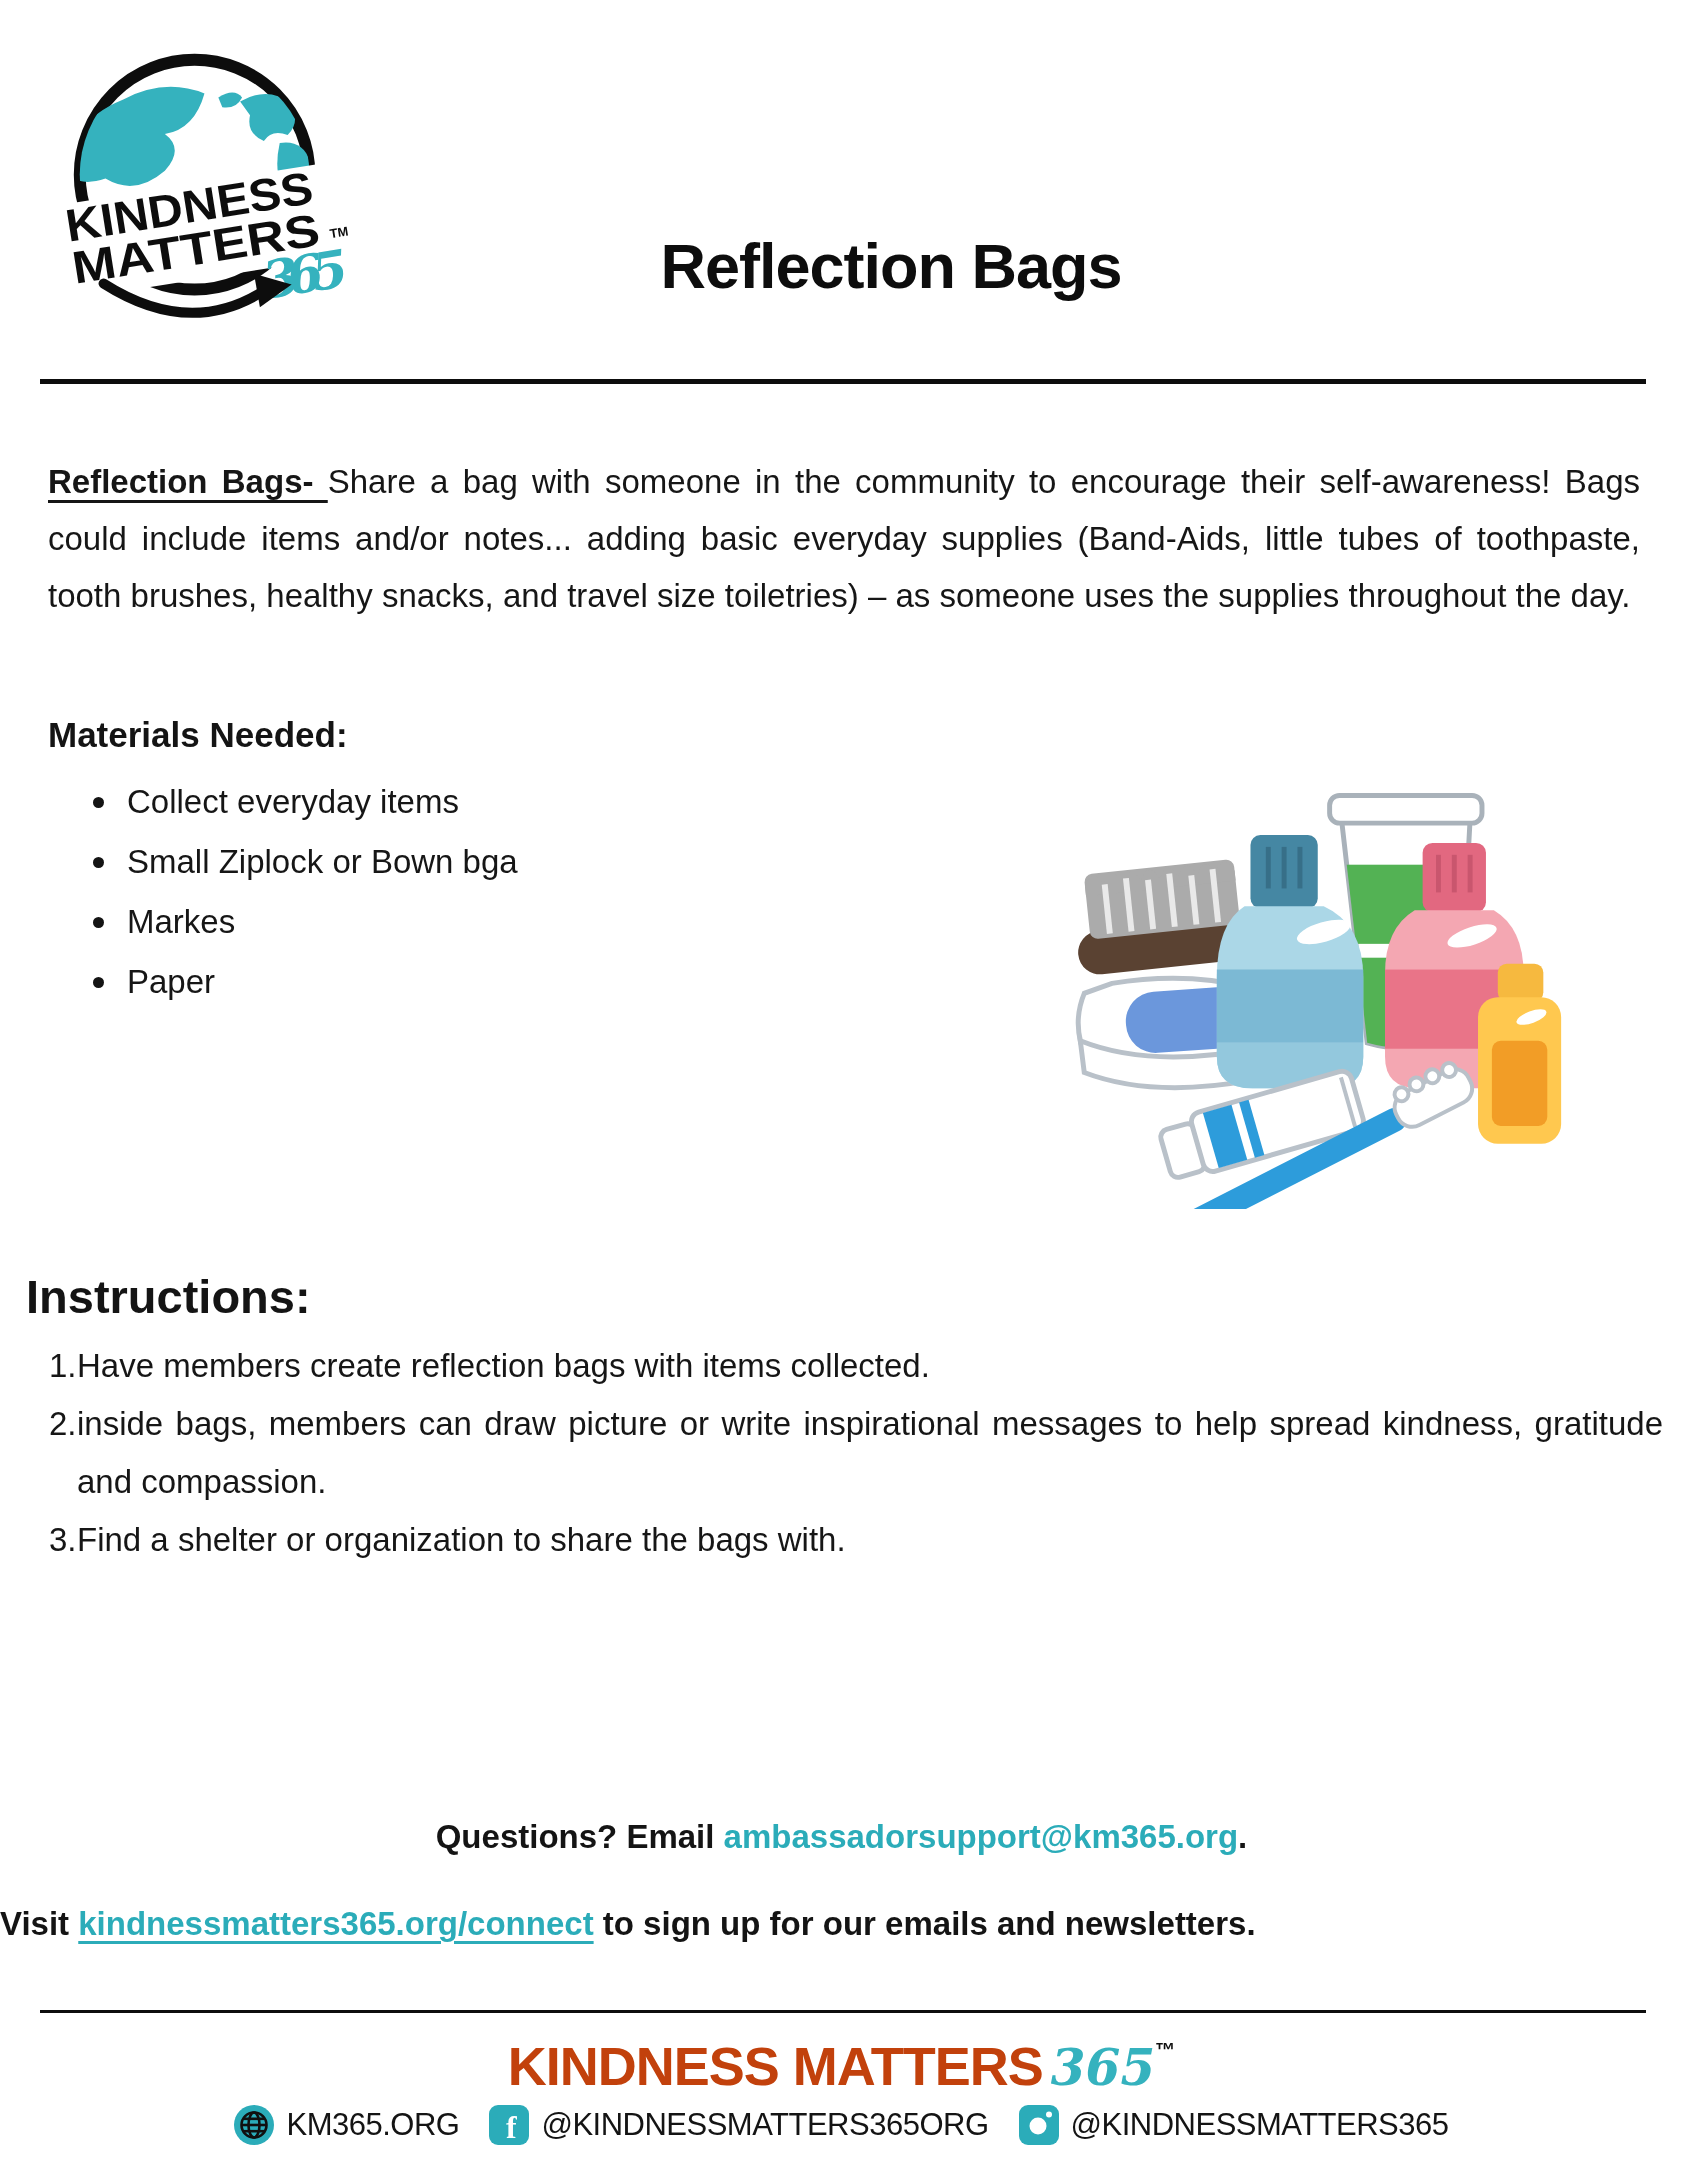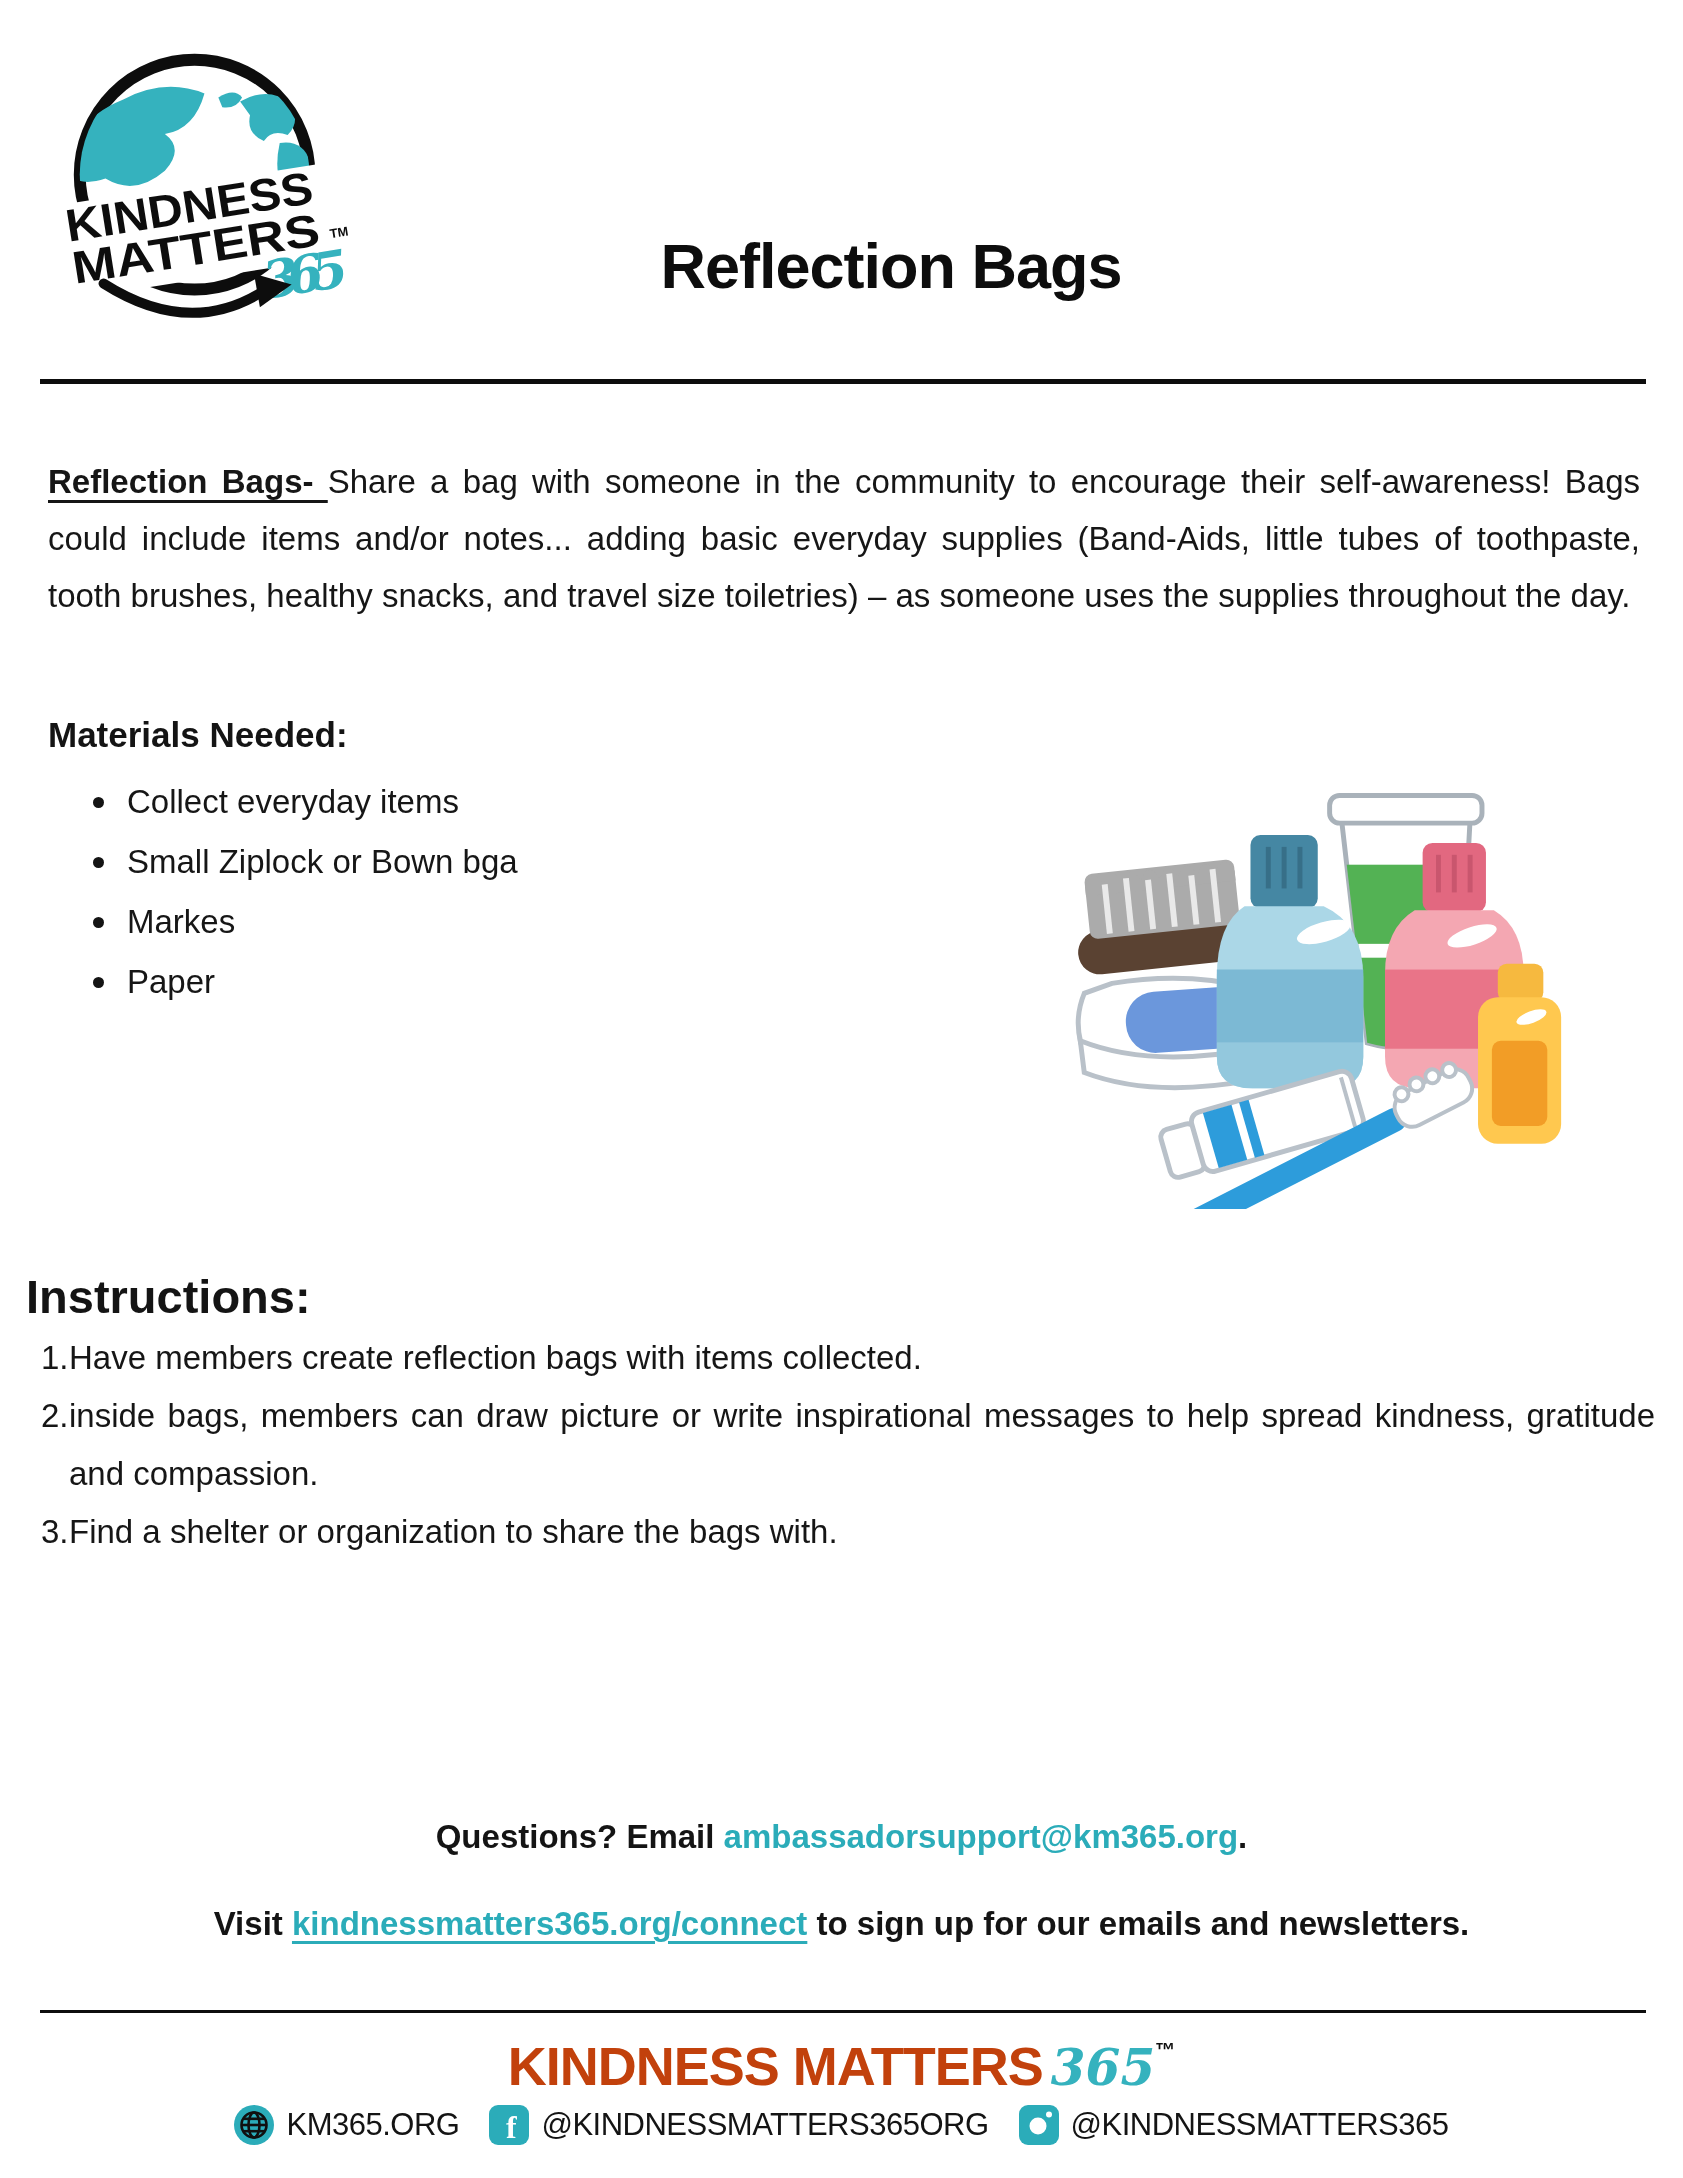--- a/index.html
+++ b/index.html
@@ -24,29 +24,29 @@
   .intro .lead{font-weight:700;text-decoration:underline;text-decoration-thickness:3px;text-underline-offset:7px;}
   
   .materials-heading{position:absolute;left:48px;top:715px;font-size:35px;font-weight:700;color:#141414;}
   .materials-list{position:absolute;left:71px;top:756px;margin:16px;padding:0;list-style:none;}
   .materials-list li{position:relative;padding-left:40px;font-size:33px;line-height:60px;color:#161616;}
   .materials-list li::before{content:"";position:absolute;left:6px;top:25px;width:11px;height:11px;border-radius:50%;background:#141414;}
   
   .art{position:absolute;left:1015px;top:744px;width:559px;height:465px;}
   
   .instructions-heading{position:absolute;left:26px;top:1269px;font-size:47px;font-weight:700;color:#141414;}
-  .instructions-list{position:absolute;left:33px;top:1321px;width:1614px;margin:8px;padding:0;list-style:none;counter-reset:step;}
+  .instructions-list{position:absolute;left:33px;top:1321px;width:1614px;margin:16px;padding:0;list-style:none;counter-reset:step;}
   .instructions-list li{
     position:relative;counter-increment:step;padding-left:28px;
     font-size:33px;line-height:58px;text-align:justify;color:#161616;
   }
   .instructions-list li::before{content:counter(step) ".";position:absolute;left:0;top:0;}
   
   .contact-q{position:absolute;left:0;top:1818px;width:1683px;text-align:center;font-size:33px;font-weight:700;color:#141414;}
-  .contact-v{position:absolute;left:0;top:1905px;width:1683px;text-align:center;font-size:33px;font-weight:700;color:#141414;}
+  .contact-v{position:absolute;left:0;top:1905px;width:1683px;text-align:left;font-size:33px;font-weight:700;color:#141414;}
   .teal-link{color:#2BACB9;text-decoration:none;cursor:pointer;}
   .teal-link.underlined{text-decoration:underline;text-decoration-thickness:3px;text-underline-offset:6px;}
   
   .footer-brand{
     position:absolute;left:0;top:2035px;width:1683px;text-align:center;white-space:nowrap;
   }
   .footer-brand .brand-main{font-size:54px;font-weight:800;letter-spacing:-1px;color:#c2410c;}
   .footer-brand .brand-365{font-size:50px;font-style:italic;font-weight:700;color:#35B2BE;font-family:"DejaVu Serif",serif;margin-left:8px;}
   .footer-brand .brand-tm{font-size:20px;font-weight:700;color:#0d0d0d;vertical-align:28px;}
   .footer-social{

